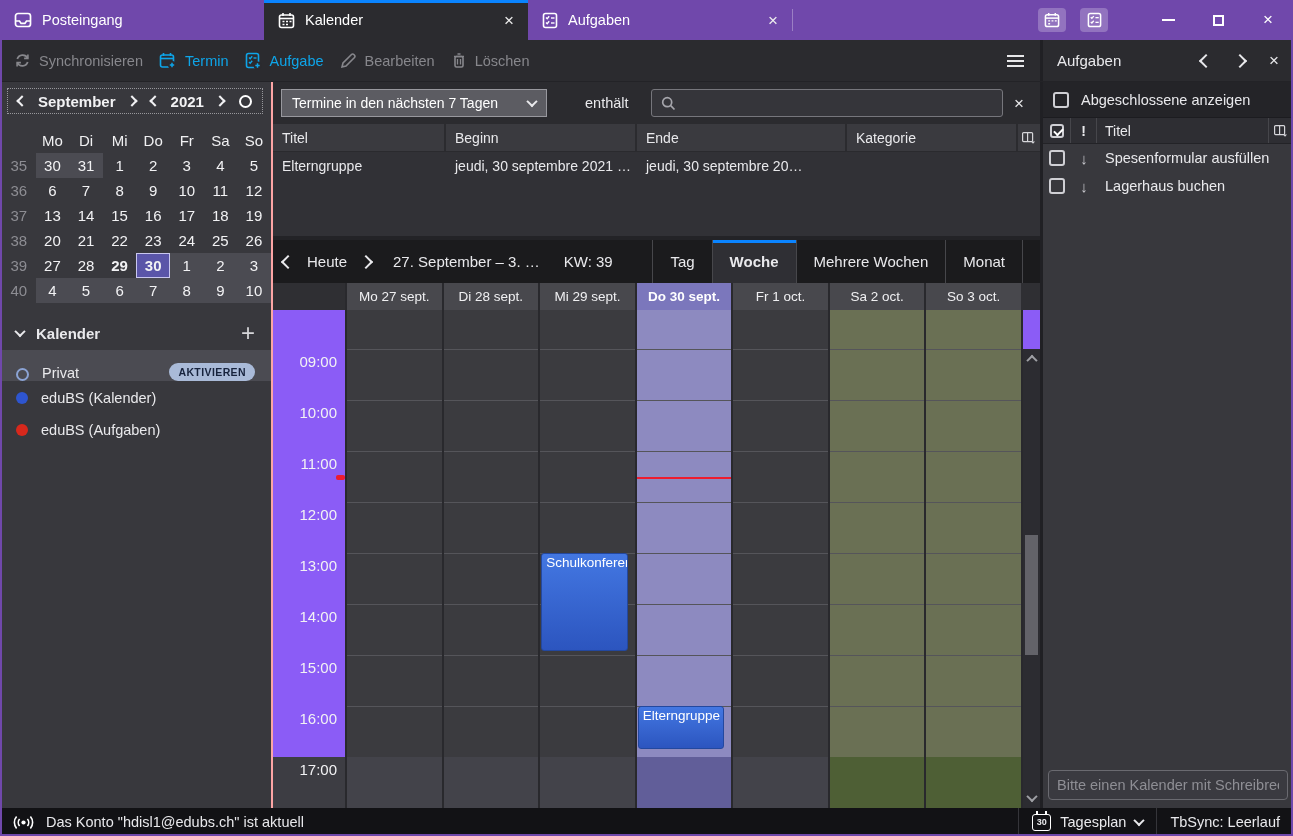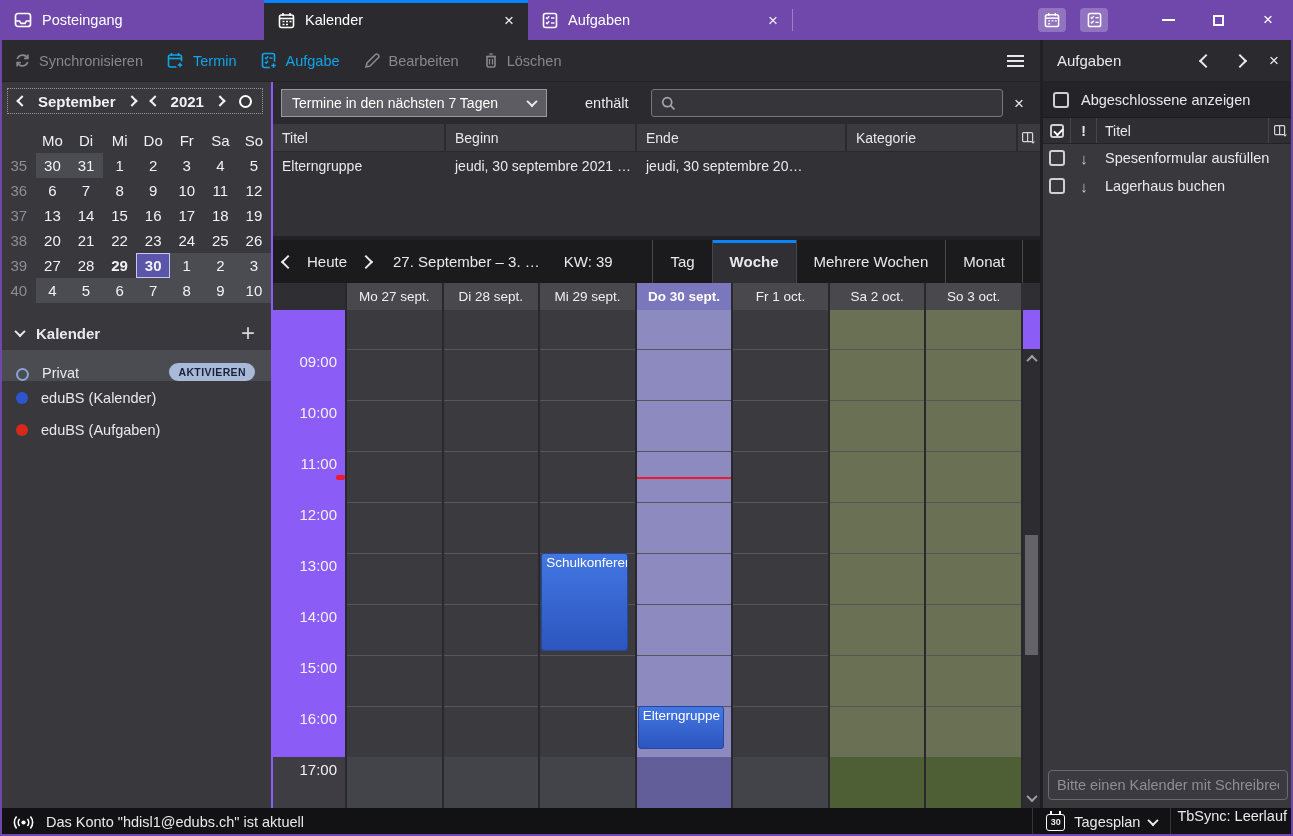--- a/index.html
+++ b/index.html
@@ -18,38 +18,38 @@
   .tab.active::before{content:"";position:absolute;top:0;left:0;right:0;height:3px;background:#0a84ff;}
   .tab .close{margin-left:auto;font-size:17px;color:#eee;line-height:1;}
   .tab-sep{width:1px;background:rgba(255,255,255,.3);margin:9px 0;}
   .tb-space{flex:1}
   .qbtn{width:28px;height:24px;border-radius:4px;background:rgba(255,255,255,.24);margin:auto 7px;display:flex;align-items:center;justify-content:center;}
   .winctl{width:50px;display:flex;align-items:center;justify-content:center;color:#fff;font-size:17px;}
   .min-glyph{width:13px;height:2px;background:#fff;}
   .max-glyph{width:11px;height:11px;border:2px solid #fff;box-sizing:border-box;}
   
   .toolbar-row{height:42px;display:flex;background:#2b2b2f;border-bottom:1px solid #232327;box-sizing:border-box;}
-  .main-toolbar{width:1040px;display:flex;align-items:center;gap:24px;padding-left:14px;box-sizing:border-box;}
+  .main-toolbar{width:1040px;display:flex;align-items:center;gap:16px;padding-left:14px;box-sizing:border-box;}
   .tbtn{display:flex;align-items:center;gap:8px;font-size:14.5px;color:#0ea5e9;}
   .tbtn.disabled{color:#87878c;}
   .hamburger{margin-left:auto;margin-right:16px;display:flex;flex-direction:column;gap:3px;}
   .hamburger div{width:17px;height:2px;background:#e8e8ea;}
   .vdiv-col{width:3px;background:#202024;}
   .taskpane-head{flex:1;display:flex;align-items:center;gap:20px;padding:0 14px;font-size:15px;}
   .tp-nav{margin-left:auto;display:flex;align-items:center;gap:24px;}
   
   .chev{width:8px;height:8px;border-right:2px solid currentColor;border-bottom:2px solid currentColor;display:inline-block;}
   .chev.left{transform:rotate(135deg);}
   .chev.right{transform:rotate(-45deg);}
   .chev.down{transform:rotate(45deg) translate(-1px,-1px);}
   .chev.sm{width:6px;height:6px;}
   .xmark{font-size:17px;color:#e8e8ea;line-height:1;}
   
   .content{display:flex;height:726px;}
-  .sidebar{width:273px;background:#38383d;position:relative;border-right:2px solid #8b5cf6;box-sizing:border-box;}
+  .sidebar{width:273px;background:#38383d;position:relative;border-right:2px solid #fca5a5;box-sizing:border-box;}
   .main{width:767px;position:relative;background:#313136;}
   .taskpane{width:250px;background:#38383d;position:relative;}
   
   .mc-header{position:absolute;top:6px;left:7px;width:256px;height:26px;border:1px dotted #97979c;display:flex;align-items:center;padding:0 10px;font-size:15px;box-sizing:border-box;color:#f2f2f4;}
   .mc-header .mon{font-weight:bold;margin:0 12px;}
   .mc-header .yr{font-weight:bold;margin:0 12px;}
   .mc-gap{flex:1}
   .mc-circle{width:13px;height:13px;border:2.5px solid #fff;border-radius:50%;box-sizing:border-box;}
   .mc-grid{position:absolute;top:38px;left:2px;width:269px;margin-top:8px;}
   .mc-row{display:flex;height:25px;}
@@ -131,21 +131,21 @@
   .tpr-check{width:28px;display:flex;justify-content:center;}
   .tpr-pri{width:26px;text-align:center;color:#c9c9cf;font-size:15px;}
   .tpr-title{flex:1;padding-left:8px;white-space:nowrap;overflow:hidden;}
   .tp-input{position:absolute;left:5px;right:5px;bottom:8px;height:30px;background:#3a3a40;border:1px solid #6a6a70;border-radius:4px;box-sizing:border-box;color:#e9e9ec;font-size:14.5px;padding:0 8px;font-family:inherit;outline:none;}
   .tp-input::placeholder{color:#8e8e94;}
   
   .statusbar{height:28px;background:#121215;display:flex;align-items:center;font-size:14.5px;box-sizing:border-box;}
   .sbi{width:46px;display:flex;justify-content:center;}
   .sb-right{margin-left:auto;display:flex;align-items:center;height:100%;}
   .tagesplan{display:flex;align-items:center;gap:9px;padding:0 13px;height:100%;border-left:1px solid #35353a;}
-  .tbsync{padding:0 6px;border-left:1px solid #35353a;height:100%;display:flex;align-items:flex-start;}
+  .tbsync{padding:0 13px;border-left:1px solid #35353a;height:100%;display:flex;align-items:center;}
   .cal30{width:19px;height:17px;border:1.5px solid #fff;border-radius:3px;display:flex;align-items:center;justify-content:center;font-size:9px;font-weight:bold;position:relative;box-sizing:border-box;}
   .cal30::before,.cal30::after{content:"";position:absolute;top:-4px;width:2px;height:3px;background:#fff;}
   .cal30::before{left:3px}.cal30::after{right:3px}
 </style>
 </head>
 <body>
 
 <div class="window">
   <div class="frame l"></div>
   <div class="frame r"></div>

